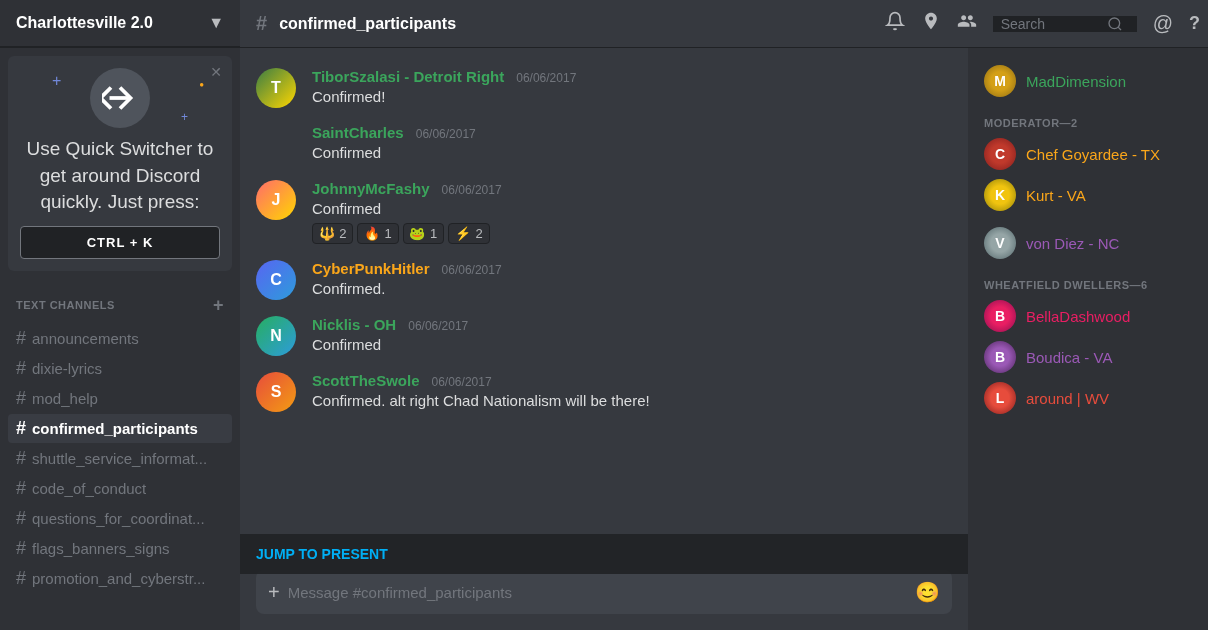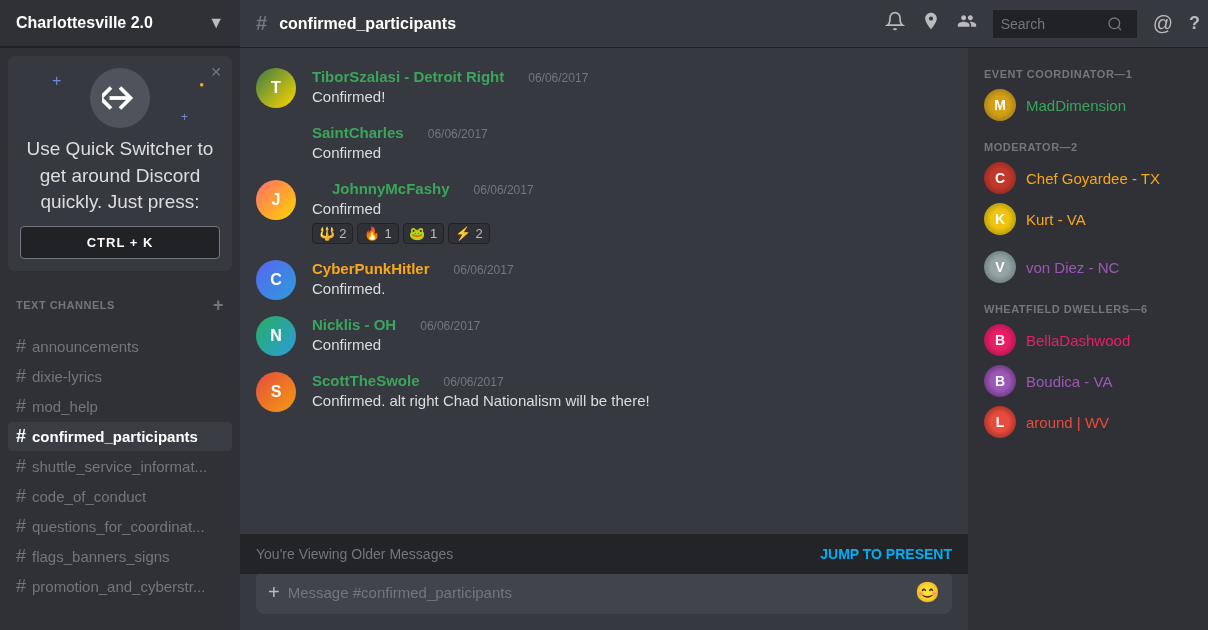--- a/index.html
+++ b/index.html
@@ -8,41 +8,41 @@
     
     .top-bar { height: 48px; background: #36393f; display: flex; align-items: center; border-bottom: 1px solid #202225; flex-shrink: 0; }
     .top-bar-left { width: 240px; background: #2f3136; height: 100%; display: flex; align-items: center; justify-content: space-between; padding: 0 16px; border-bottom: 1px solid #202225; }
     .server-name { color: #fff; font-weight: 700; font-size: 16px; }
     .server-dropdown { color: #b9bbbe; cursor: pointer; }
     .top-bar-main { flex: 1; display: flex; align-items: center; padding: 0 16px; gap: 8px; }
     .channel-hash { color: #72767d; font-size: 20px; font-weight: 700; margin-right: 4px; }
     .channel-title { color: #fff; font-weight: 700; font-size: 16px; }
     .top-bar-icons { display: flex; align-items: center; gap: 16px; margin-left: auto; padding-right: 8px; }
     .top-bar-icon { color: #b9bbbe; cursor: pointer; font-size: 20px; }
-    .search-bar { background: #202225; border-radius: 0; display: flex; align-items: center; padding: 0 8px; width: 144px; height: 28px; gap: 6px; }
+    .search-bar { background: #202225; border-radius: 0; display: flex; align-items: center; padding: 0 8px; width: 144px; height: 16px; gap: 6px; }
     .search-bar input { background: transparent; border: none; outline: none; color: #dcddde; font-size: 14px; width: 100px; }
     .search-bar input::placeholder { color: #72767d; }
 
     
     .main { display: flex; flex: 1; overflow: hidden; }
 
     
     .sidebar-left { width: 240px; background: #2f3136; display: flex; flex-direction: column; flex-shrink: 0; overflow: hidden; }
     
     
     .quick-switcher-card { background: #36393f; margin: 8px; border-radius: 6px; padding: 12px; position: relative; }
     .qs-close { position: absolute; top: 8px; right: 10px; color: #72767d; cursor: pointer; font-size: 14px; }
     .qs-icon-wrap { display: flex; justify-content: center; align-items: center; margin-bottom: 8px; position: relative; }
     .qs-icon-circle { width: 60px; height: 60px; background: #4f545c; border-radius: 50%; display: flex; align-items: center; justify-content: center; font-size: 28px; }
     .qs-text { text-align: center; color: #dcddde; font-size: 19px; line-height: 1.4; margin-bottom: 10px; }
     .qs-shortcut { background: #202225; border: 1px solid #72767d; border-radius: 4px; color: #fff; font-weight: 700; font-size: 13px; text-align: center; padding: 8px; letter-spacing: 1px; cursor: pointer; width: 100%; }
 
     
     .channels-section { padding: 16px 8px 4px 8px; }
-    .channels-header { color: #72767d; font-size: 11px; font-weight: 700; text-transform: uppercase; letter-spacing: 0.5px; padding: 0 8px; margin-bottom: 16px; display: flex; align-items: center; justify-content: space-between; }
+    .channels-header { color: #72767d; font-size: 11px; font-weight: 700; text-transform: uppercase; letter-spacing: 0.5px; padding: 0 8px; margin-bottom: 8px; display: flex; align-items: center; justify-content: space-between; }
     .channel-list { list-style: none; }
     .channel-item { display: flex; align-items: center; padding: 4px 8px; border-radius: 4px; cursor: pointer; color: #72767d; font-size: 15px; gap: 6px; margin-bottom: 1px; }
     .channel-item.active { background: #393c43; color: #fff; font-weight: 600; }
     .channel-hash-icon { font-size: 18px; color: #72767d; flex-shrink: 0; }
     .channel-item.active .channel-hash-icon { color: #fff; }
     .channel-name { font-size: 15px; overflow: hidden; text-overflow: ellipsis; white-space: nowrap; }
 
     
     .chat-area { flex: 1; display: flex; flex-direction: column; background: #36393f; overflow: hidden; position: relative; }
     .messages-list { flex: 1; overflow-y: auto; padding: 16px 0; }
@@ -53,21 +53,21 @@
     .avatar-placeholder { width: 40px; height: 40px; border-radius: 50%; flex-shrink: 0; background: #5865f2; display: flex; align-items: center; justify-content: center; font-size: 16px; font-weight: 700; color: #fff; }
     
     
     .av1 { background: linear-gradient(135deg, #3a7d44, #ffd700); }
     .av2 { background: linear-gradient(135deg, #ff6b6b, #ffd700); }
     .av3 { background: linear-gradient(135deg, #5865f2, #2d9cdb); }
     .av4 { background: linear-gradient(135deg, #27ae60, #2d9cdb); }
     .av5 { background: linear-gradient(135deg, #e74c3c, #f39c12); }
 
     .message-content { flex: 1; }
-    .message-header { display: flex; align-items: baseline; gap: 24px; margin-bottom: 2px; }
+    .message-header { display: flex; align-items: baseline; gap: 12px; margin-bottom: 2px; }
     .message-author { font-weight: 600; font-size: 15px; cursor: pointer; }
     .message-timestamp { color: #72767d; font-size: 12px; }
     .message-text { color: #dcddde; font-size: 15px; line-height: 1.375; }
     .message-reactions { display: flex; gap: 4px; margin-top: 4px; flex-wrap: wrap; }
     .reaction { display: flex; align-items: center; gap: 4px; background: #2f3136; border: 1px solid #202225; border-radius: 4px; padding: 2px 6px; cursor: pointer; font-size: 13px; }
     .reaction-count { color: #b9bbbe; font-size: 13px; }
 
     
     .older-messages-banner { background: rgba(32,34,37,0.9); display: flex; align-items: center; justify-content: space-between; padding: 0 16px; height: 40px; position: absolute; bottom: 56px; left: 0; right: 0; }
     .older-msg-text { color: #72767d; font-size: 14px; }
@@ -231,21 +231,21 @@
         <span class="message-timestamp">06/06/2017</span>
       </div>
       <div class="message-text">Confirmed</div>
 
     </div>
   </div>
         <div class="message-group">
     <div class="avatar-placeholder av2">J</div>
     <div class="message-content">
       <div class="message-header">
-        <span class="message-author" style="color:#3ba55c;margin-left:20px;">JohnnyMcFashy</span>
+        <span class="message-author" style="color:#3ba55c;">JohnnyMcFashy</span>
         <span class="message-timestamp">06/06/2017</span>
       </div>
       <div class="message-text">Confirmed</div>
       <div class="message-reactions">
               <div class="reaction">
                 <span>🔱</span>
                 <span class="reaction-count">2</span>
               </div>
               <div class="reaction">
                 <span>🔥</span>
@@ -291,36 +291,34 @@
         <span class="message-author" style="color:#3ba55c;">ScottTheSwole</span>
         <span class="message-timestamp">06/06/2017</span>
       </div>
       <div class="message-text">Confirmed. alt right Chad Nationalism will be there!</div>
 
     </div>
   </div>
       </div>
 
     <div class="older-messages-banner">
-      <span class="older-msg-text">You're Viewing Older Messages</span>
       <span class="jump-to-present">JUMP TO PRESENT</span>
     </div>
 
     <div class="message-input-wrap">
       <div class="message-input-box">
         <span class="input-plus">+</span>
         <input class="message-input" type="text" placeholder="Message #confirmed_participants" style="">
         <span class="input-emoji">😊</span>
       </div>
     </div>
   </div>
 
   <div class="sidebar-right" id="sidebar-right">
       <div class="role-section">
-        <div class="role-header">EVENT COORDINATOR—1</div>
         <div class="member-item">
       <div class="member-avatar av-mad">M</div>
       <span class="member-name" style="color:#3ba55c;">MadDimension</span>
     </div>
       </div>
       <div class="role-section">
         <div class="role-header">MODERATOR—2</div>
         <div class="member-item">
       <div class="member-avatar av-chef">C</div>
       <span class="member-name" style="color:#faa61a;">Chef Goyardee - TX</span>

